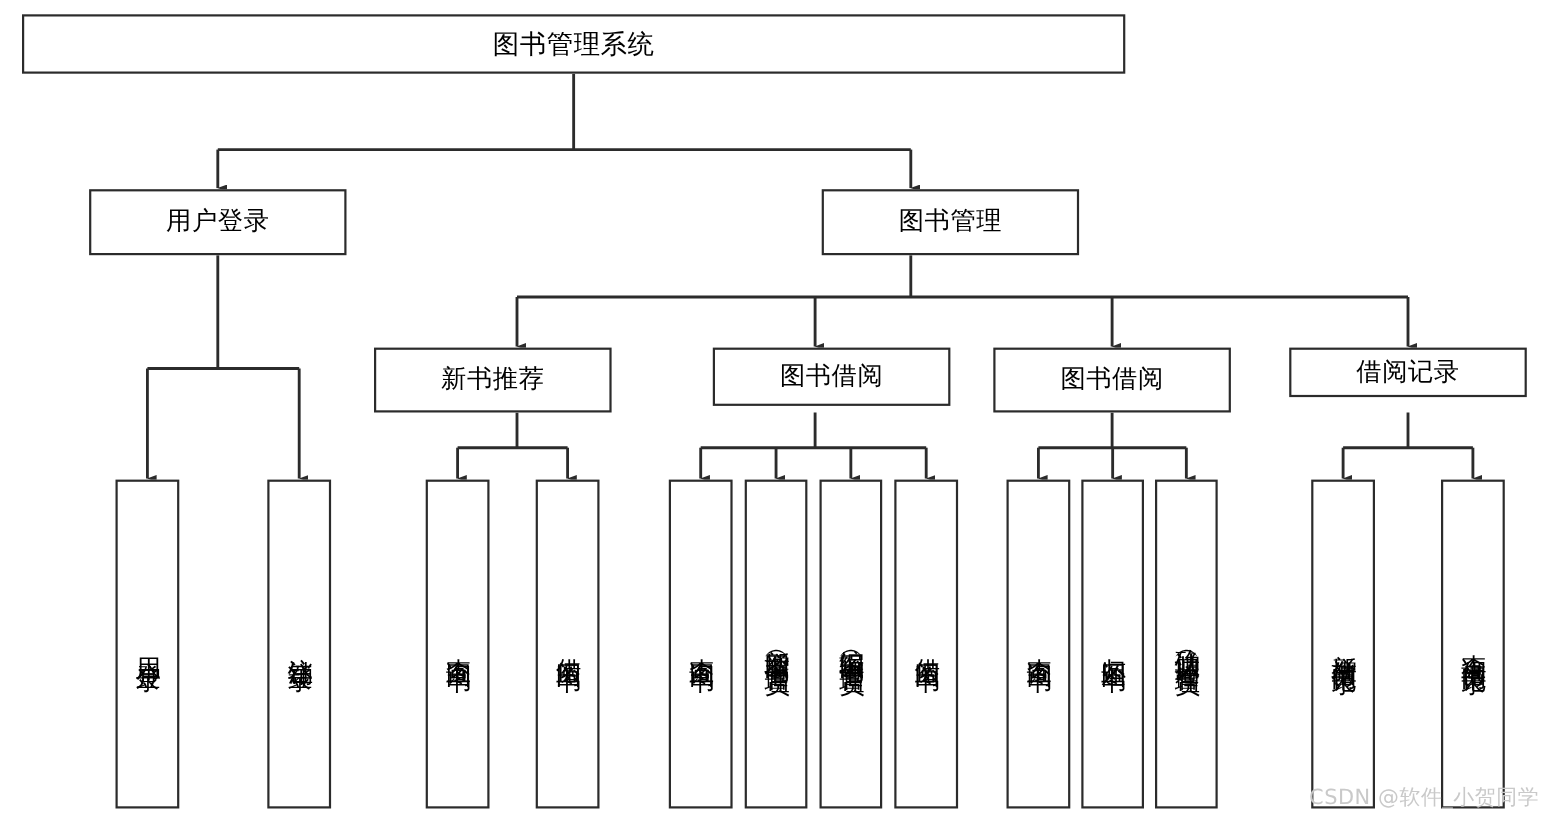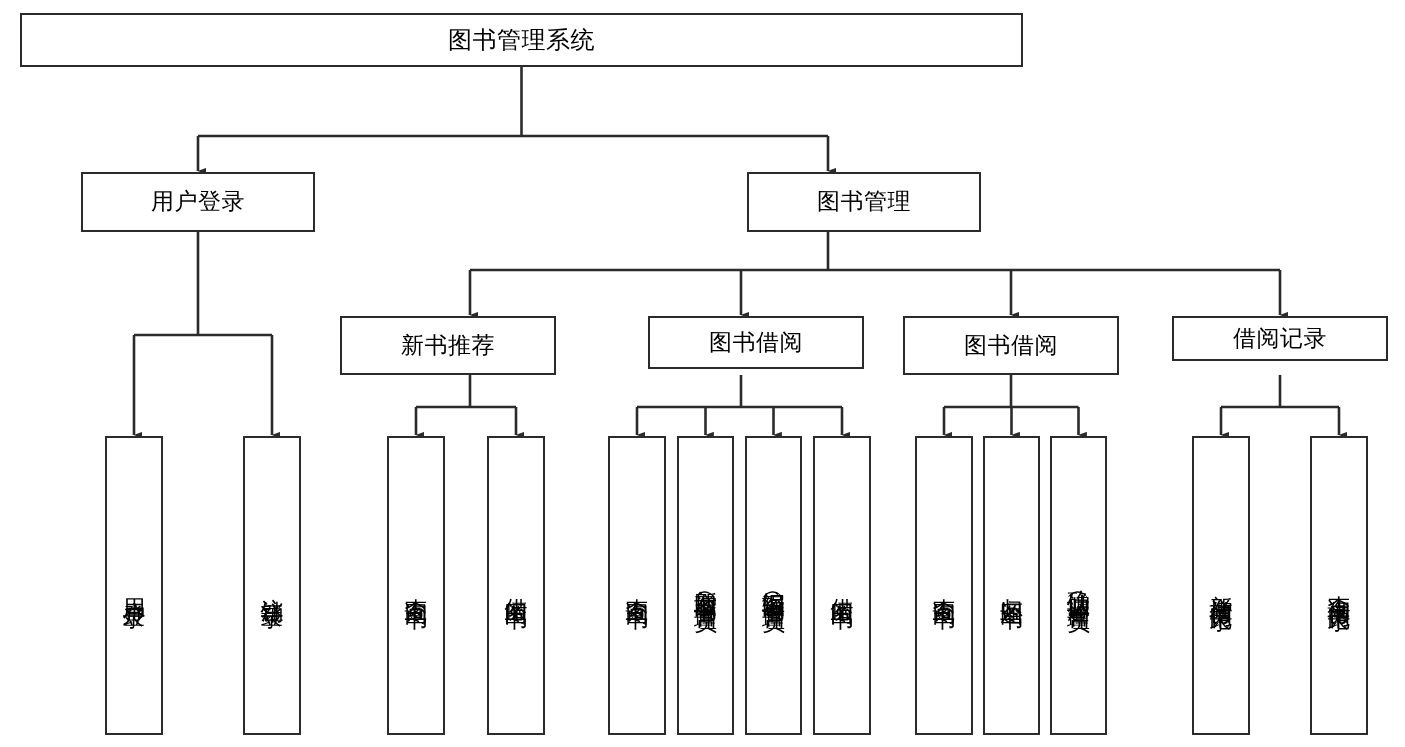--- a/index.html
+++ b/index.html
@@ -174,13 +174,14 @@
       <div class="node vertical" style="left: 1050px; top: 436px; width: 57px; height: 299px;">
         <div class="node-label">确认归还（管理员）</div>
       </div>
       <div class="node vertical" style="left: 1192px; top: 436px; width: 58px; height: 299px;">
         <div class="node-label">新增借阅记录</div>
       </div>
       <div class="node vertical" style="left: 1310px; top: 436px; width: 58px; height: 299px;">
         <div class="node-label">查询借阅记录</div>
       </div>
     </div>
+  <div class="watermark" style="left: 1190px; top: 712px; color: rgb(201, 201, 201);">CSDN @软件_小贺同学</div>
 </div>
 
 </body></html>

